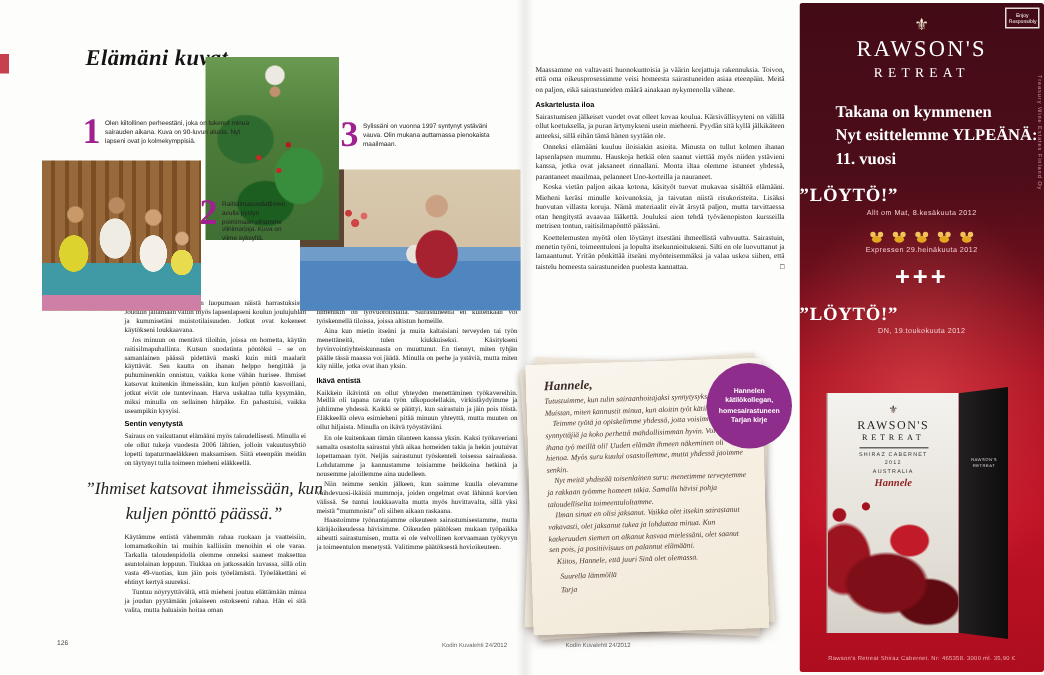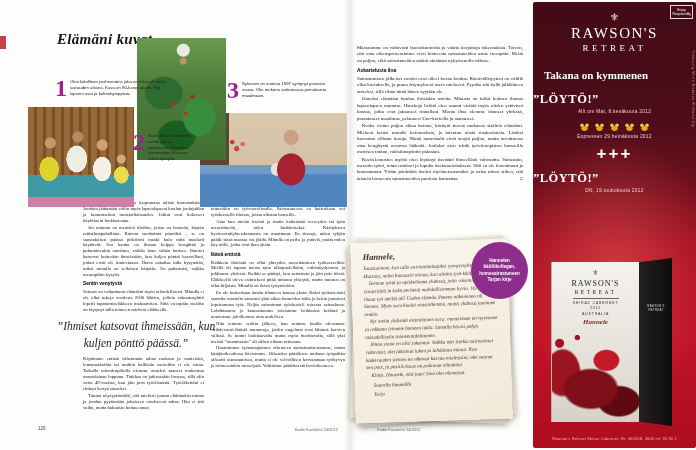--- a/index.html
+++ b/index.html
@@ -82,21 +82,21 @@
   
   .ad{position:absolute;left:533px;top:2px;width:163px;height:446px;border-radius:2px;color:#fff;overflow:hidden;
     background:
       radial-gradient(ellipse 150px 190px at 50% 60%, rgba(245,95,95,.5), rgba(245,95,95,0) 70%),
       linear-gradient(180deg,#430b16 0%,#4c0d19 26%,#6d0f1c 40%,#a80f20 56%,#c01226 76%,#ad0e1f 100%);}
   .enjoy{position:absolute;top:3px;right:3px;width:23px;border:.5px solid rgba(255,255,255,.85);font-family:"Liberation Sans",sans-serif;
     font-size:3.4px;line-height:1.3;text-align:center;padding:1.5px;color:#fff;}
   .crest{text-align:center;font-size:11px;padding-top:10px;color:#f5e9d0;line-height:1;}
   .brand1{text-align:center;font-size:15px;letter-spacing:1.5px;margin-top:2px;color:#fff;}
   .brand2{text-align:center;font-size:9px;letter-spacing:3.5px;margin-top:1px;color:#fff;}
-  .headline{margin:15px 0 0 11px;font-weight:bold;font-size:11px;line-height:1.4;color:#fff;}
+  .headline{margin:15px 0 0 24px;font-weight:bold;font-size:11px;line-height:1.4;color:#fff;}
   .q{text-align:left;font-weight:bold;font-size:12.5px;margin-top:9px;letter-spacing:.5px;}
   .src{text-align:center;font-family:"Liberation Sans",sans-serif;font-size:4.8px;color:#f2cdd0;margin-top:2px;letter-spacing:.3px;}
   .wasps{display:flex;justify-content:center;gap:4px;margin-top:9px;height:9px;}
   .plus{text-align:center;font-family:"Liberation Sans",sans-serif;font-size:17px;font-weight:bold;letter-spacing:2px;margin-top:6px;line-height:1;}
 
   .winebox{position:absolute;left:18px;top:256px;width:122px;height:168px;}
   .box-front{position:absolute;left:0;top:4px;width:88px;height:160px;background:linear-gradient(180deg,#f4f2ee 0%,#e2ded6 70%,#d6d1c8 100%);
     border-left:1px solid #b9b4aa;text-align:center;padding-top:8px;color:#2b2b2b;overflow:hidden;}
   .box-side{position:absolute;left:88px;top:0;width:33px;height:168px;background:linear-gradient(90deg,#242021,#0d0c0c);
     clip-path:polygon(0 2.5%,100% 0,100% 100%,0 97.5%);}
@@ -192,20 +192,22 @@
   <div class="footer-l" data-name="magazine-footer-left">Kodin Kuvalehti 24/2012</div>
   <div class="footer-r" data-name="magazine-footer-right">Kodin Kuvalehti 24/2012</div>
 
   <div class="ad" data-name="wine-advertisement">
     <div class="enjoy" data-name="enjoy-responsibly-label">Enjoy Responsibly</div>
     <div class="crest" data-name="crest-icon">⚜</div>
     <div class="brand1" data-name="ad-brand-name">RAWSON'S</div>
     <div class="brand2" data-name="ad-brand-name-2">RETREAT</div>
     <div class="headline" data-name="ad-headline">
       <div data-name="ad-headline-line">Takana on kymmenen</div>
+      <div data-name="ad-headline-line">Nyt esittelemme YLPEÄNÄ:</div>
+      <div data-name="ad-headline-line">11. vuosi</div>
     </div>
     <div class="q" data-name="review-quote">”LÖYTÖ!”</div>
     <div class="src" data-name="review-source">Allt om Mat, 8.kesäkuuta 2012</div>
     <div class="wasps" data-name="wasp-rating">
       <svg data-name="wasp-rating-icon" width="11" height="9" viewBox="0 0 11 9">
           <ellipse cx="5.5" cy="5.5" rx="3.2" ry="2.4" fill="#e3a81e"></ellipse>
           <circle cx="3" cy="2.3" r="1.8" fill="#f0c45a"></circle>
           <circle cx="8" cy="2.3" r="1.8" fill="#f0c45a"></circle>
         </svg>
       <svg data-name="wasp-rating-icon" width="11" height="9" viewBox="0 0 11 9">

